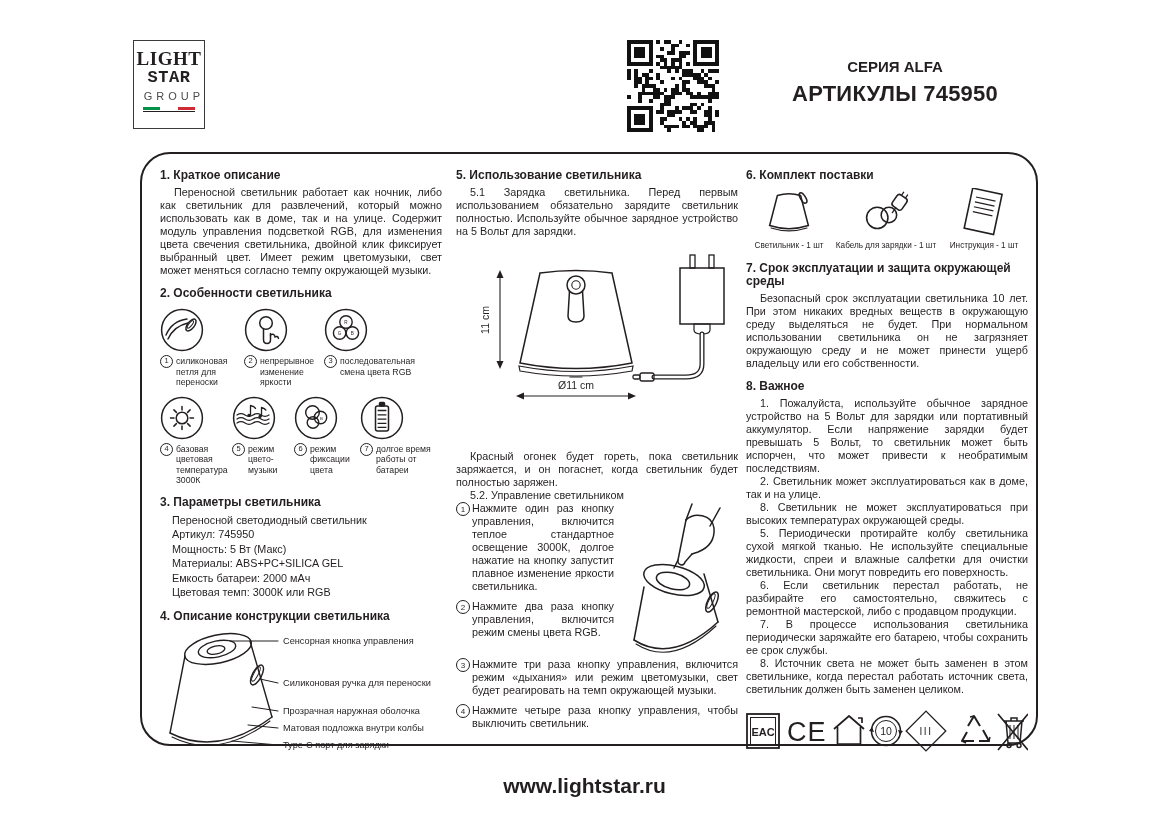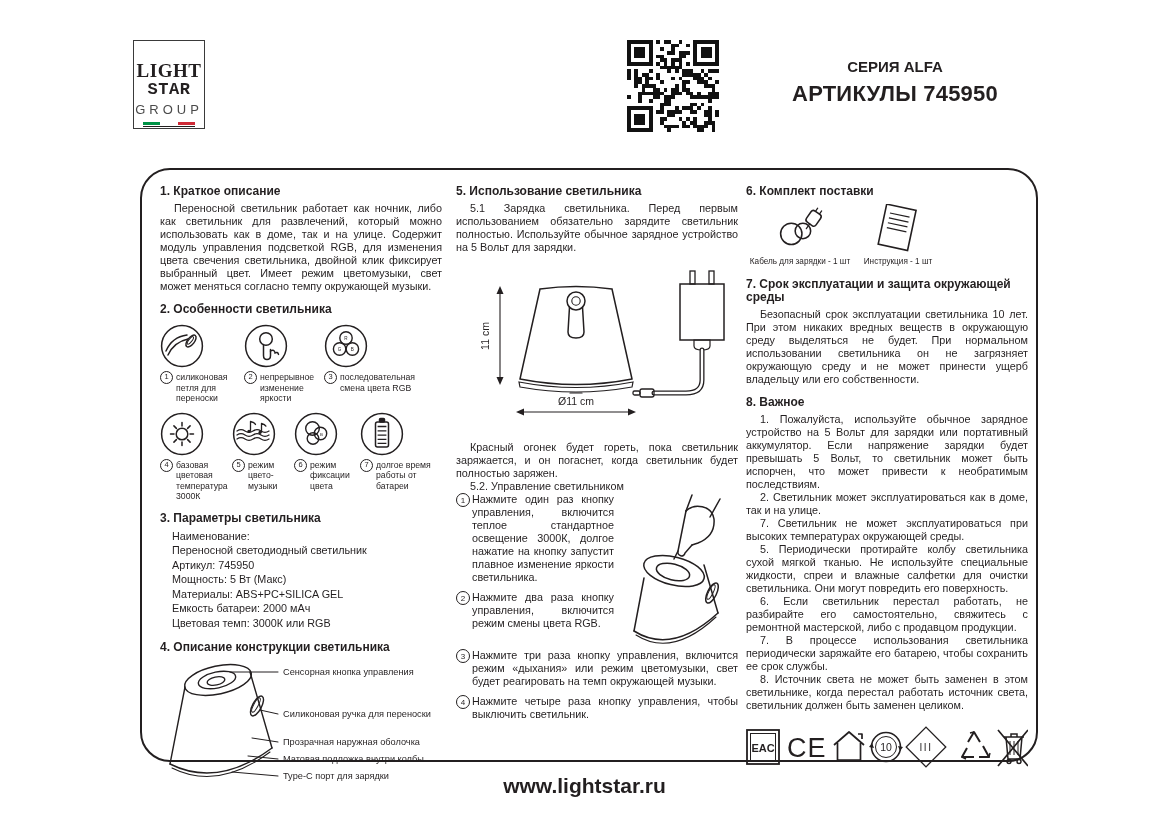--- a/index.html
+++ b/index.html
@@ -1,34 +1,34 @@
 <!DOCTYPE html>
 <html><head>
 <meta charset="utf-8">
 <style>
   html,body{margin:0;padding:0;background:#fff;}
   .page{position:relative;width:1169px;height:826px;background:#fff;overflow:hidden;
         font-family:"Liberation Sans",sans-serif;color:#231f20;}
   
   .logo{position:absolute;left:133px;top:40px;width:72px;height:89px;border:1.5px solid #3a3a3a;
-        box-sizing:border-box;text-align:center;padding-top:21px;background:#fff;}
+        box-sizing:border-box;text-align:center;padding-top:9px;background:#fff;}
   .logo-light{font-family:"Liberation Serif",serif;font-weight:bold;font-size:19px;line-height:17px;letter-spacing:.5px;}
   .logo-star{font-family:Liberation Mono, monospace;font-weight:bold;font-size:17px;line-height:21px;letter-spacing:.5px;}
-  .logo-group{font-size:13px;letter-spacing:4px;margin-top:2px;color:#4a4a4a;}
+  .logo-group{font-size:11px;letter-spacing:4px;margin-top:2px;color:#4a4a4a;text-align:right;}
   .flag{display:flex;height:4px;margin:5px 9px 0 9px;border-bottom:1.5px solid #231f20;}
   .flag span{flex:1;height:3px;}
   .doc-title{position:absolute;left:237px;top:57px;width:400px;font-weight:bold;font-size:24.5px;
              line-height:28px;letter-spacing:-.3px;}
   .qr{position:absolute;left:627px;top:40px;width:92px;height:92px;}
   .qr svg rect{fill:#111;}
   .series-block{position:absolute;left:763px;top:58px;width:264px;text-align:center;}
   .series{font-weight:bold;font-size:15px;}
   .articles{font-weight:bold;font-size:22px;margin-top:6px;letter-spacing:.2px;}
   
-  .sheet{position:absolute;left:140px;top:168px;width:898px;height:594px;border:2px solid #231f20;
+  .sheet{position:absolute;left:140px;top:152px;width:898px;height:594px;border:2px solid #231f20;
          border-radius:30px;box-sizing:border-box;background:#fff;}
   .col{position:absolute;top:13px;width:282px;font-size:10.8px;line-height:13px;}
   .col1{left:18px;}  .col2{left:314px;}  .col3{left:604px;}
   h3{font-size:12px;margin:10px 0 4px 0;line-height:13px;}
   h3.first{margin-top:2px;}
   p.body{margin:0;text-align:justify;text-indent:14px;}
   
   .feat-row{display:flex;margin-top:8px;}
   .feat{display:flex;flex-direction:column;}
   .feat svg{display:block;}
@@ -482,21 +482,20 @@
           </svg>
           <div class="feat-label">
             <span class="cnum">7</span>
             <div>долгое время работы от батареи</div>
           </div>
         </div>
       </div>
 
       <h3>3. Параметры светильника</h3>
       <div style="padding-left:12px">
-        <p class="param">Наименование:</p>
         <p class="param">Переносной светодиодный светильник</p>
         <p class="param">Артикул: 745950</p>
         <p class="param">Мощность: 5 Вт (Макс)</p>
         <p class="param">Материалы: ABS+PC+SILICA GEL</p>
         <p class="param">Емкость батареи: 2000 мАч</p>
         <p class="param">Цветовая темп: 3000К или RGB</p>
       </div>
 
       <h3>4. Описание конструкции светильника</h3>
       <svg width="282" height="130" viewBox="0 0 282 130">
@@ -560,21 +559,21 @@
         <g stroke="#231f20" fill="none" stroke-width="1.3">
           <rect x="184" y="127" width="14" height="8" rx="2"></rect>
           <rect x="177" y="129" width="7" height="4" rx="1.5"></rect>
         </g>
         <g font-size="10.5">
           <text x="33" y="74" text-anchor="middle" transform="rotate(-90 33 74)">11 cm</text>
           <text x="120" y="143" text-anchor="middle">Ø11 cm</text>
         </g>
       </svg>
 
-      <p class="body" style="margin-top:0">Красный огонек будет гореть, пока светильник заряжается, и он погаснет, когда светильник будет полностью заряжен.</p>
+      <p class="body" style="margin-top:25px">Красный огонек будет гореть, пока светильник заряжается, и он погаснет, когда светильник будет полностью заряжен.</p>
 
       <p class="body sub-title">5.2. Управление светильником</p>
 
       <div>
         <svg class="hand-fig" viewBox="0 0 118 152">
           <g stroke="#231f20" fill="none" stroke-width="1.5" stroke-linecap="round">
 
             <path d="M72 2 L66 18 M100 6 L90 24"></path>
             <path d="M66 18 C74 10 92 12 94 26 C95 38 88 46 78 50 L72 52"></path>
             <path d="M66 18 L58 58 C57 63 64 65 65 60 L72 52"></path>
@@ -605,20 +604,30 @@
         <div class="step">
           <span class="cnum">4</span>
           <span>Нажмите четыре раза кнопку управления, чтобы выключить светильник.</span>
         </div>
       </div>
     </div>
 
     <div class="col col3">
       <h3 class="first">6. Комплект поставки</h3>
       <div class="kit-row">
+        <div class="kit" style="width:86px">
+          <svg width="62" height="48" viewBox="0 0 64 48">
+            <g stroke="#231f20" fill="none" stroke-width="1.6" stroke-linecap="round">
+              <path d="M20 7 Q32 3.5 44 7 L52 38 Q32 44.5 12 38 Z"></path>
+              <path d="M13.5 40.5 Q32 46.5 50.5 40.5" stroke-width="1.2"></path>
+              <ellipse cx="46.5" cy="9.5" rx="2.6" ry="6" transform="rotate(-32 46.5 9.5)"></ellipse>
+            </g>
+          </svg>
+          <div class="kit-label">Светильник - 1 шт</div>
+        </div>
         <div class="kit" style="width:108px">
           <svg width="62" height="48" viewBox="0 0 64 48">
             <g stroke="#231f20" fill="none" stroke-width="1.6" stroke-linecap="round">
               <circle cx="23" cy="30" r="11"></circle>
               <circle cx="35" cy="27" r="8"></circle>
               <g transform="rotate(35 46 14)">
                 <rect x="40" y="7" width="12" height="14" rx="3"></rect>
                 <path d="M43.5 7 v-4 M48.5 7 v-4" stroke-width="1.3"></path>
                 <path d="M46 21 v6" stroke-width="1.3"></path>
               </g>
@@ -636,21 +645,21 @@
           <div class="kit-label">Инструкция - 1 шт</div>
         </div>
       </div>
 
       <h3>7. Срок эксплуатации и защита окружающей среды</h3>
       <p class="body">Безопасный срок эксплуатации светильника 10 лет. При этом никаких вредных веществ в окружающую среду выделяться не будет. При нормальном использовании светильника он не загрязняет окружающую среду и не может принести ущерб владельцу или его собственности.</p>
 
       <h3>8. Важное</h3>
       <p class="body">1. Пожалуйста, используйте обычное зарядное устройство на 5 Вольт для зарядки или портативный аккумулятор. Если напряжение зарядки будет превышать 5 Вольт, то светильник может быть испорчен, что может привести к необратимым последствиям.</p>
       <p class="body">2. Светильник может эксплуатироваться как в доме, так и на улице.</p>
-      <p class="body">7. Светильник не может эксплуатироваться при высоких температурах окружающей среды.</p>
+      <p class="body">8. Светильник не может эксплуатироваться при высоких температурах окружающей среды.</p>
       <p class="body">5. Периодически протирайте колбу светильника сухой мягкой тканью. Не используйте специальные жидкости, спреи и влажные салфетки для очистки светильника. Они могут повредить его поверхность.</p>
       <p class="body">6. Если светильник перестал работать, не разбирайте его самостоятельно, свяжитесь с ремонтной мастерской, либо с продавцом продукции.</p>
       <p class="body">7. В процессе использования светильника периодически заряжайте его батарею, чтобы сохранить ее срок службы.</p>
       <p class="body">8. Источник света не может быть заменен в этом светильнике, когда перестал работать источник света, светильник должен быть заменен целиком.</p>
 
       <svg class="certs" width="282" height="42" viewBox="0 0 282 42">
 
         <g>
           <rect x="1" y="4" width="32" height="34" fill="none" stroke="#231f20" stroke-width="1.8"></rect>
           <rect x="4.5" y="7.5" width="25" height="27" fill="none" stroke="#231f20" stroke-width="1"></rect>

